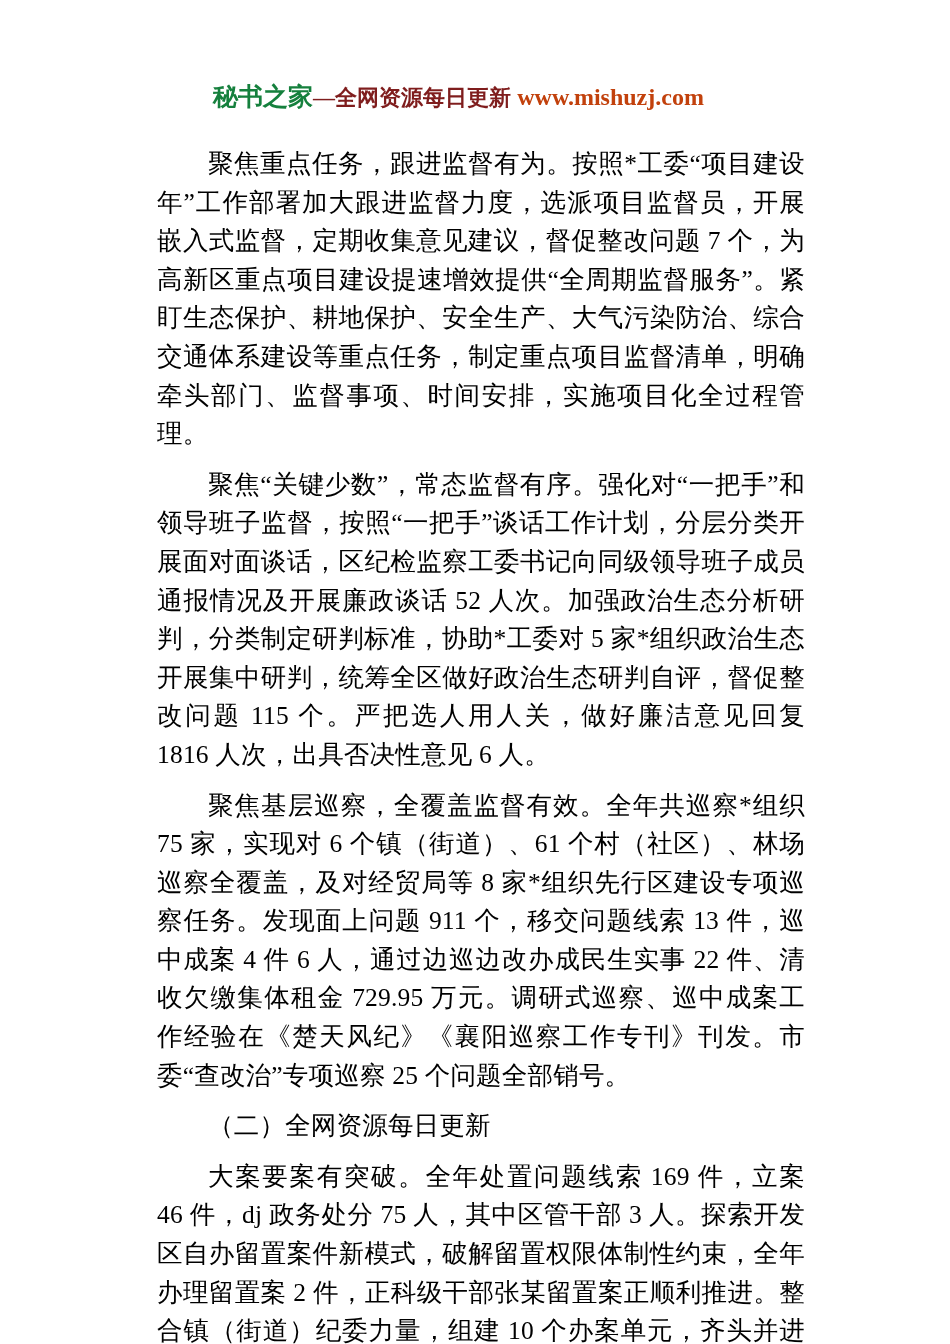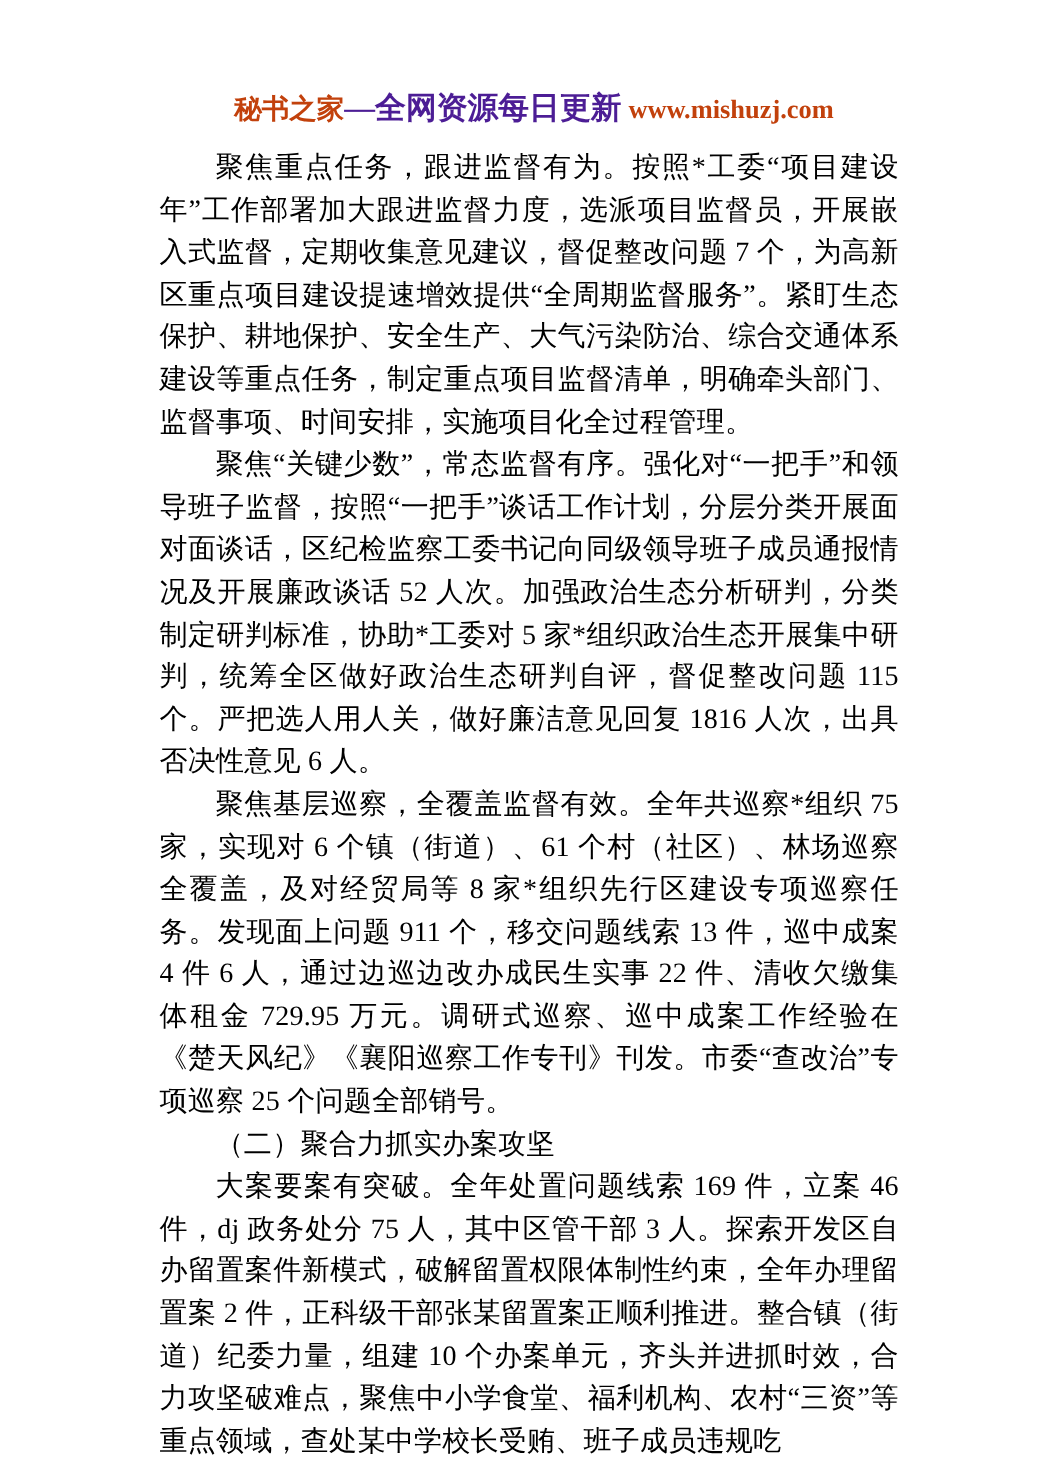--- a/index.html
+++ b/index.html
@@ -26,48 +26,48 @@
     position: absolute;
     top: 82px;
     left: 213px;
     right: 150px;
     font-size: 25px;
     line-height: 1.2;
     white-space: nowrap;
     font-family: "Liberation Serif", "DejaVu Serif", serif;
   }
   .header .brand {
-    color: #c2410c;
+    color: #15803d;
     font-weight: bold;
     letter-spacing: 0px;
   }
   .header .tagline {
-    color: #4c1d95;
+    color: #7f1d1d;
     font-weight: bold;
-    font-size: 28px;
+    font-size: 22px;
   }
   .header .site {
     color: #c2410c;
     font-weight: bold;
     font-size: 24px;
     font-family: "Liberation Serif", "DejaVu Serif", serif;
   }
   .body-text {
     position: absolute;
     top: 133px;
     left: 145px;
     width: 672px;
     font-size: 25.5px;
     line-height: 38.6px;
     text-align: justify;
     text-justify: inter-ideograph;
     letter-spacing: 0.2px;
   }
   .body-text p {
-    margin: 0;
+    margin: 12px;
     text-indent: 2em;
     font-size: 25.5px;
     line-height: 38.6px;
   }
   .body-text p.noindent {
     text-indent: 2em;
   }
 </style>
 </head>
 <body>
@@ -75,17 +75,17 @@
 <div class="page">
 
   <div class="header">
     <span class="brand">秘书之家</span><span class="tagline">—全网资源每日更新</span> <span class="site">www.mishuzj.com</span>
   </div>
 
   <div class="body-text">
     <p>聚焦重点任务，跟进监督有为。按照*工委“项目建设年”工作部署加大跟进监督力度，选派项目监督员，开展嵌入式监督，定期收集意见建议，督促整改问题 7 个，为高新区重点项目建设提速增效提供“全周期监督服务”。紧盯生态保护、耕地保护、安全生产、大气污染防治、综合交通体系建设等重点任务，制定重点项目监督清单，明确牵头部门、监督事项、时间安排，实施项目化全过程管理。</p>
     <p>聚焦“关键少数”，常态监督有序。强化对“一把手”和领导班子监督，按照“一把手”谈话工作计划，分层分类开展面对面谈话，区纪检监察工委书记向同级领导班子成员通报情况及开展廉政谈话 52 人次。加强政治生态分析研判，分类制定研判标准，协助*工委对 5 家*组织政治生态开展集中研判，统筹全区做好政治生态研判自评，督促整改问题 115 个。严把选人用人关，做好廉洁意见回复 1816 人次，出具否决性意见 6 人。</p>
     <p>聚焦基层巡察，全覆盖监督有效。全年共巡察*组织 75 家，实现对 6 个镇（街道）、61 个村（社区）、林场巡察全覆盖，及对经贸局等 8 家*组织先行区建设专项巡察任务。发现面上问题 911 个，移交问题线索 13 件，巡中成案 4 件 6 人，通过边巡边改办成民生实事 22 件、清收欠缴集体租金 729.95 万元。调研式巡察、巡中成案工作经验在《楚天风纪》《襄阳巡察工作专刊》刊发。市委“查改治”专项巡察 25 个问题全部销号。</p>
-    <p class="noindent">（二）聚合力抓实办案攻坚</p>
+    <p class="noindent">（二）全网资源每日更新</p>
     <p>大案要案有突破。全年处置问题线索 169 件，立案 46 件，dj 政务处分 75 人，其中区管干部 3 人。探索开发区自办留置案件新模式，破解留置权限体制性约束，全年办理留置案 2 件，正科级干部张某留置案正顺利推进。整合镇（街道）纪委力量，组建 10 个办案单元，齐头并进抓时效，合力攻坚破难点，聚焦中小学食堂、福利机构、农村“三资”等重点领域，查处某中学校长受贿、班子成员违规吃</p>
   </div>
 
 </div>
 
 </body></html>

